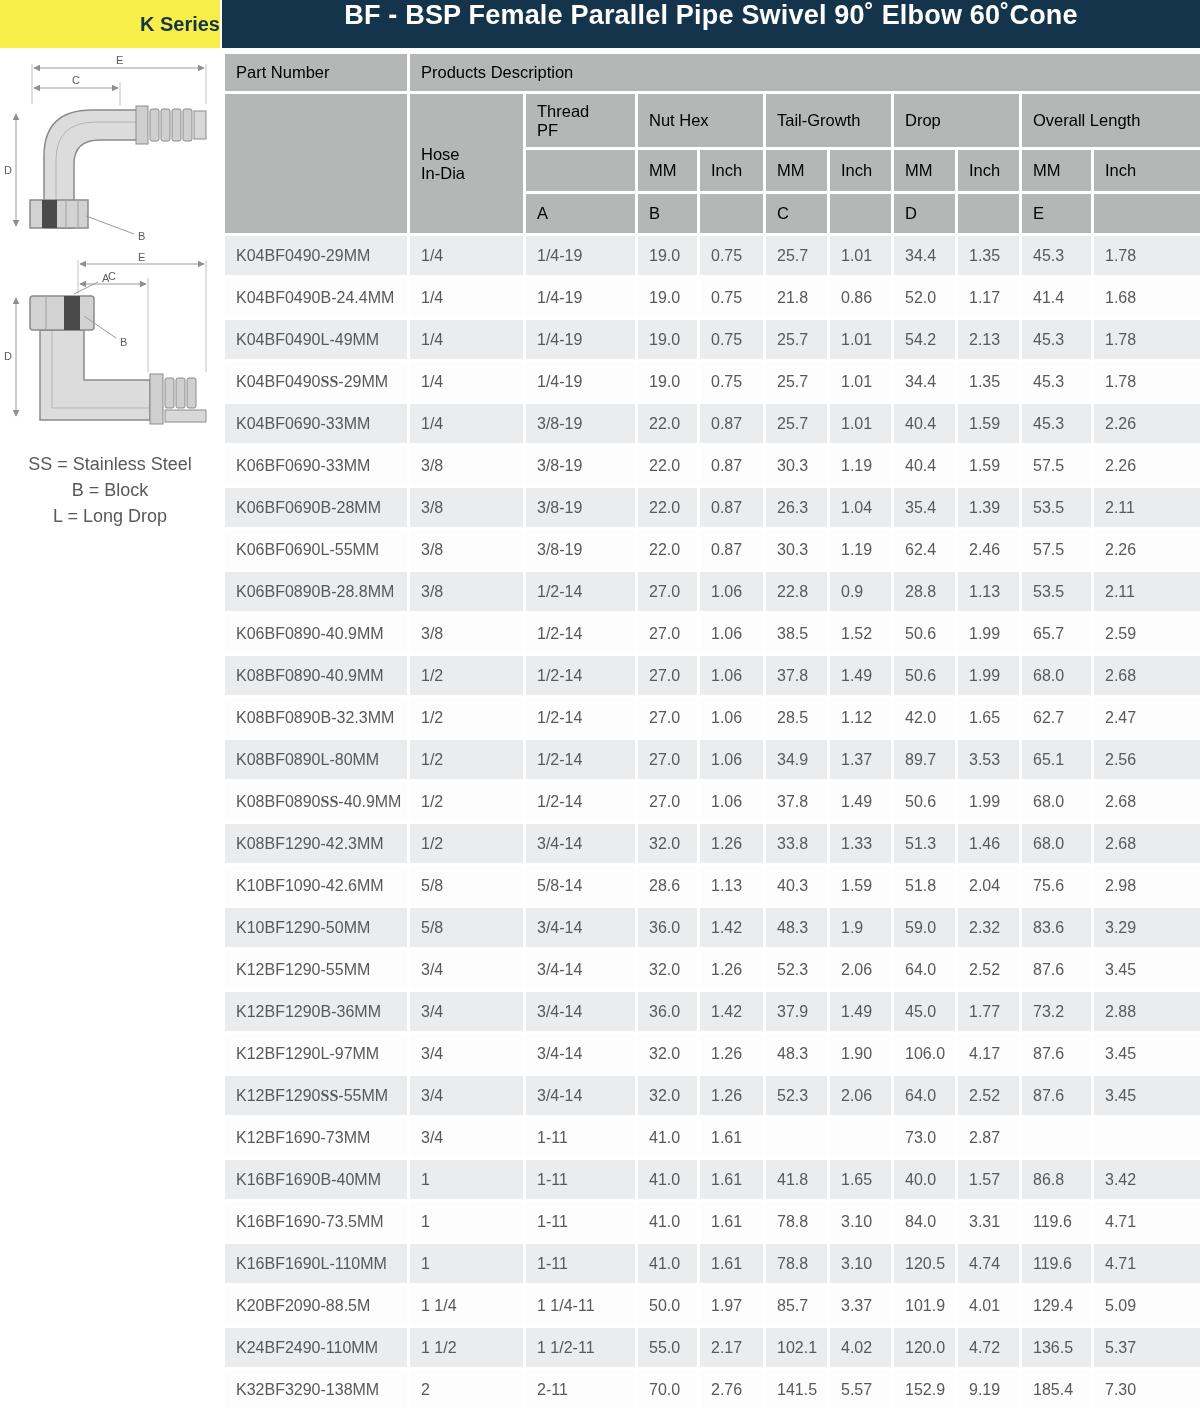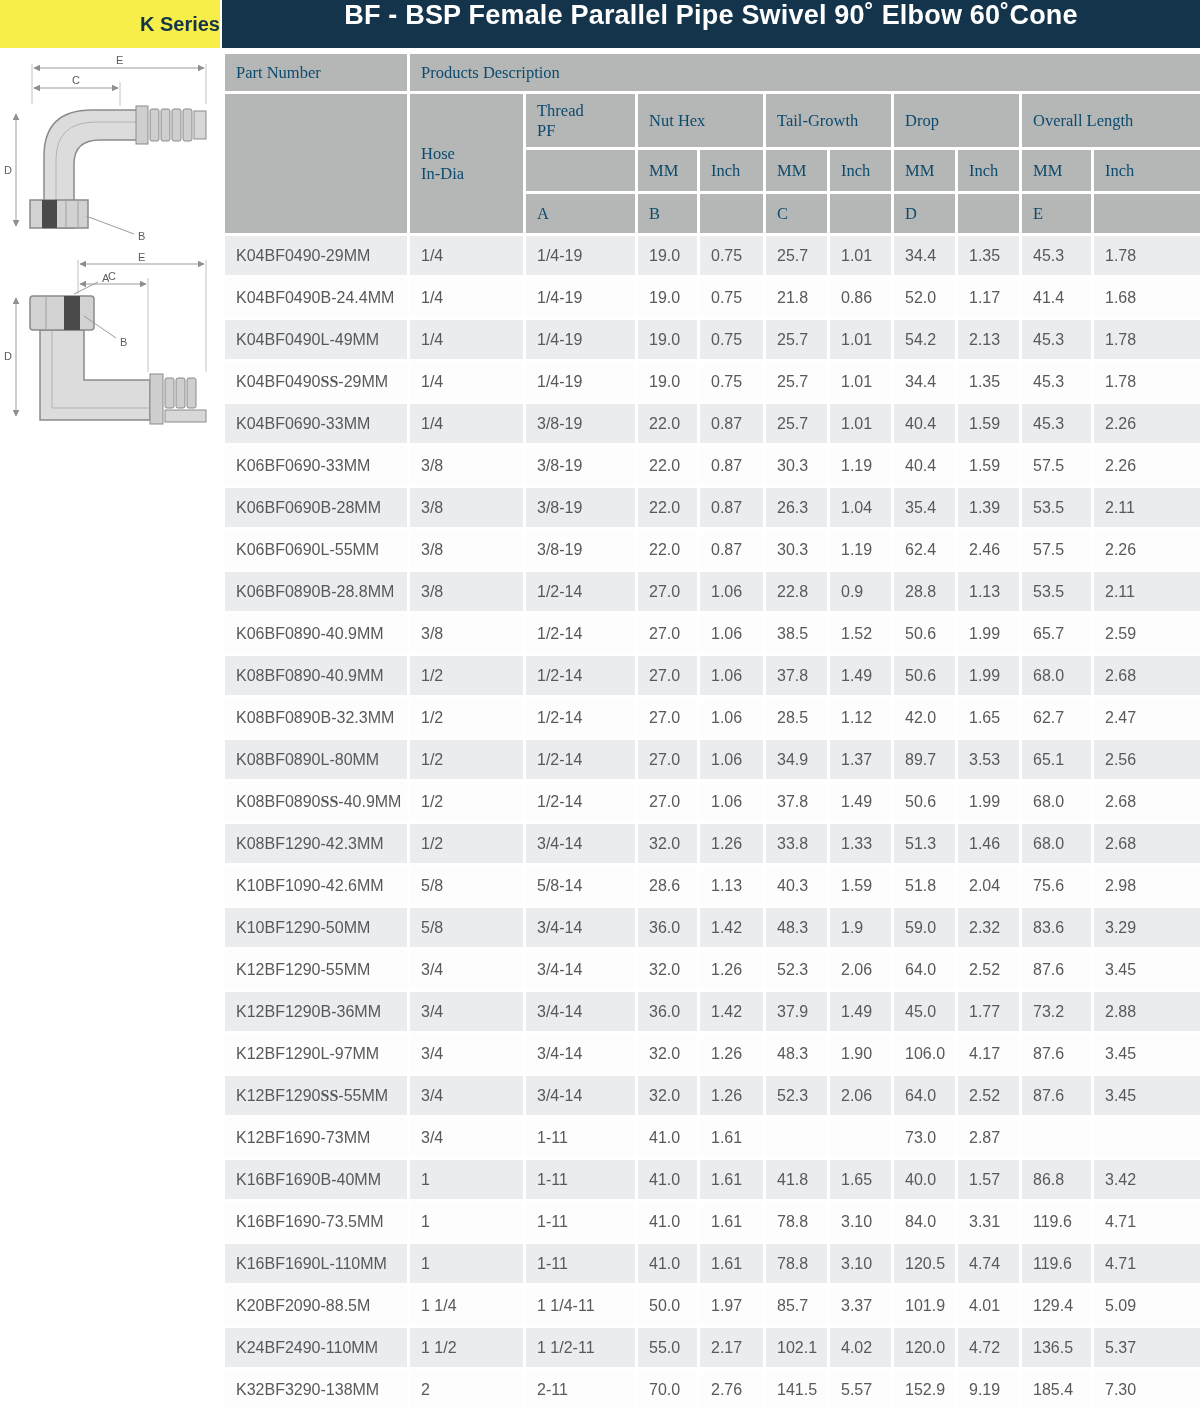--- a/index.html
+++ b/index.html
@@ -29,22 +29,22 @@
   table{
     border-collapse:collapse;table-layout:fixed;width:978px;
     font-size:16px;color:#58595b;
   }
   th,td{
     border:3px solid #ffffff;box-sizing:border-box;
     text-align:left;vertical-align:middle;padding:0 2px 0 11px;
     overflow:hidden;white-space:nowrap;
   }
   thead th{
-    background:#b5b7b6;color:#0c4a6e;font-weight:normal;
-    font-size:16.5px;white-space:pre-line;font-family:Liberation Serif, serif;
+    background:#b5b7b6;color:#000000;font-weight:normal;
+    font-size:16.5px;white-space:pre-line;
   }
   tr.h1 th{height:40px;}
   tr.h2 th{height:56px;}
   tr.h3 th{height:44px;margin-top:46px;}
   tr.h4 th{height:42px;}
   tbody tr{height:42px;}
   tbody tr.odd td{background:#ebeced;}
   tbody tr.even td{background:#fdfdfd;}
   tbody td b{font-weight:bold;font-family:Liberation Serif, serif;}
   svg text{font-family:"Liberation Sans",sans-serif;font-size:11px;fill:#5c5c5c;}
@@ -130,20 +130,25 @@
     <line x1="84" y1="64" x2="116" y2="86" stroke="#9b9b9b" stroke-width="1"></line>
     <text x="120" y="94">B</text>
 
     <rect x="150" y="122" width="13" height="50" fill="#cfcfcf" stroke="#8b8b8b" stroke-width="1"></rect>
     <rect x="165" y="126" width="9" height="30" rx="2" fill="#cfcfcf" stroke="#8b8b8b" stroke-width="1"></rect>
     <rect x="176" y="126" width="9" height="30" rx="2" fill="#cfcfcf" stroke="#8b8b8b" stroke-width="1"></rect>
     <rect x="187" y="126" width="9" height="30" rx="2" fill="#cfcfcf" stroke="#8b8b8b" stroke-width="1"></rect>
     <rect x="165" y="158" width="41" height="12" fill="#d8d8d8" stroke="#8b8b8b" stroke-width="1"></rect>
   </svg>
 
+  <div class="legend">
+    <div>SS = Stainless Steel</div>
+    <div>B = Block</div>
+    <div>L = Long Drop</div>
+  </div>
 </div>
 
 <div class="table-wrap">
   <table>
     <colgroup>
       <col style="width:185px">
         <col style="width:116px">
         <col style="width:112px">
       <col style="width:62px">
         <col style="width:66px">

